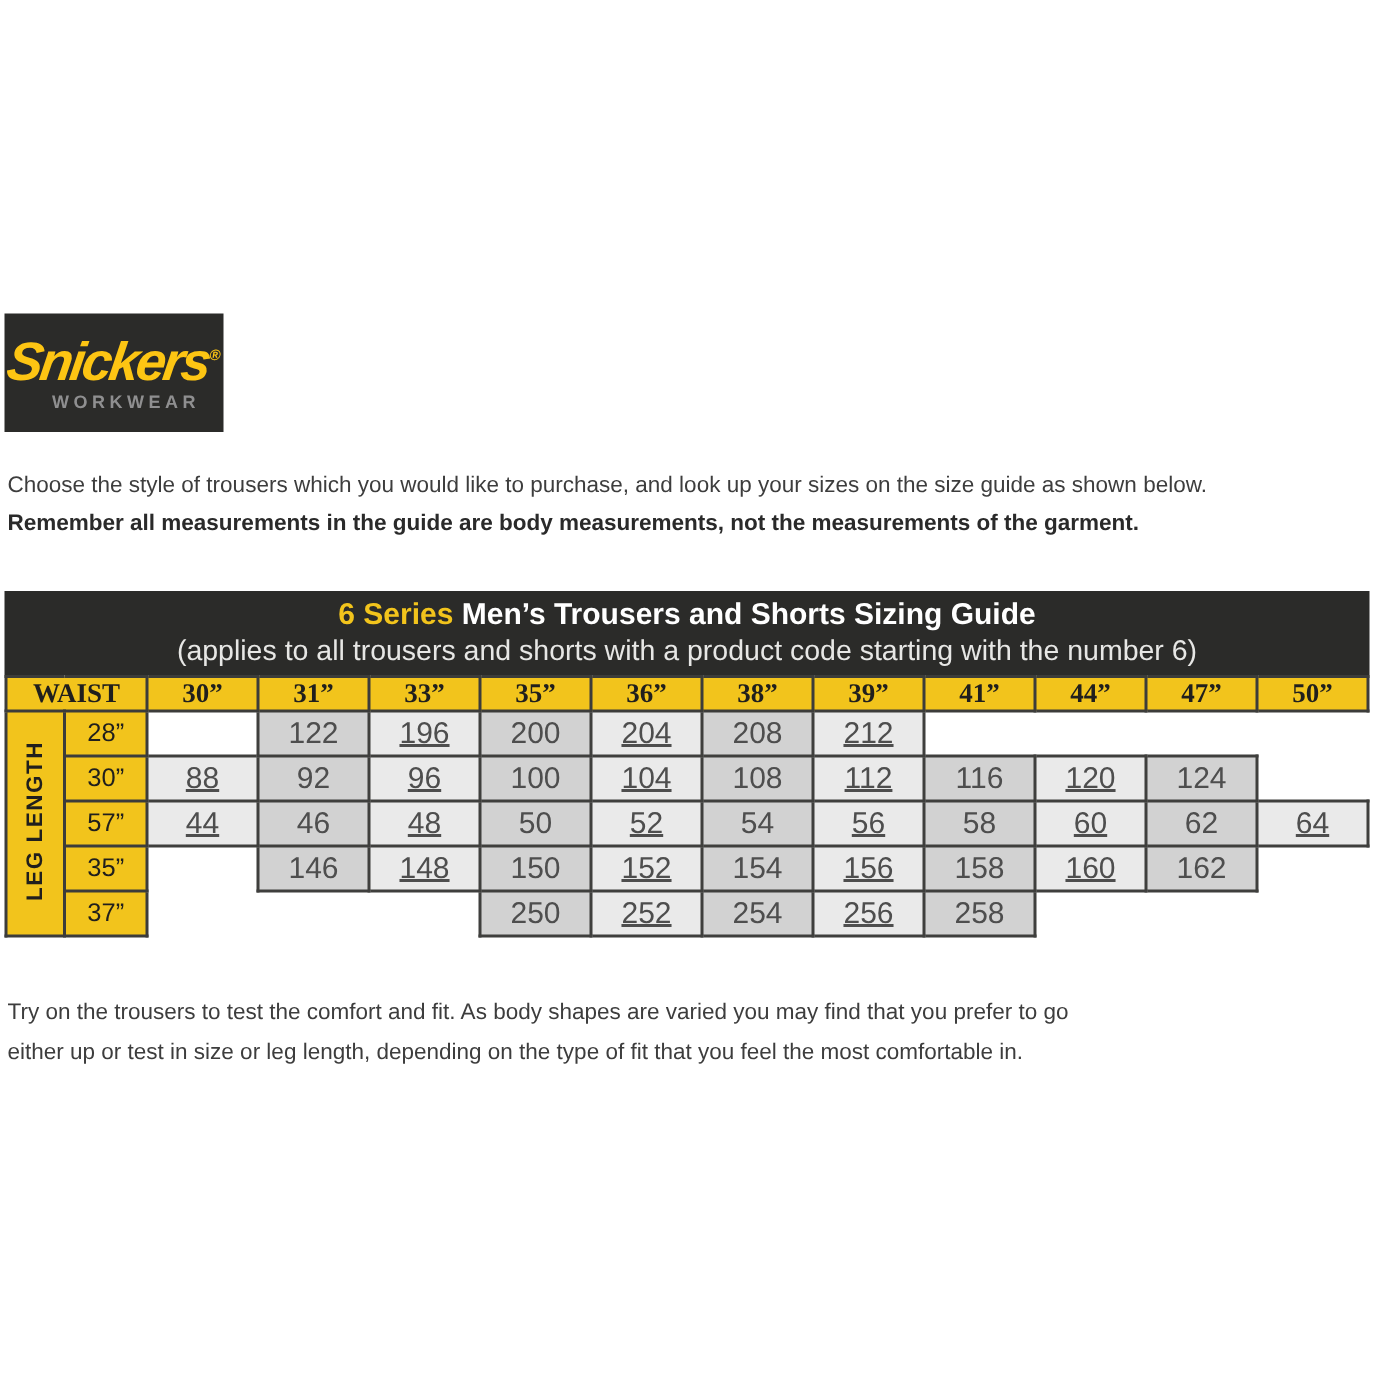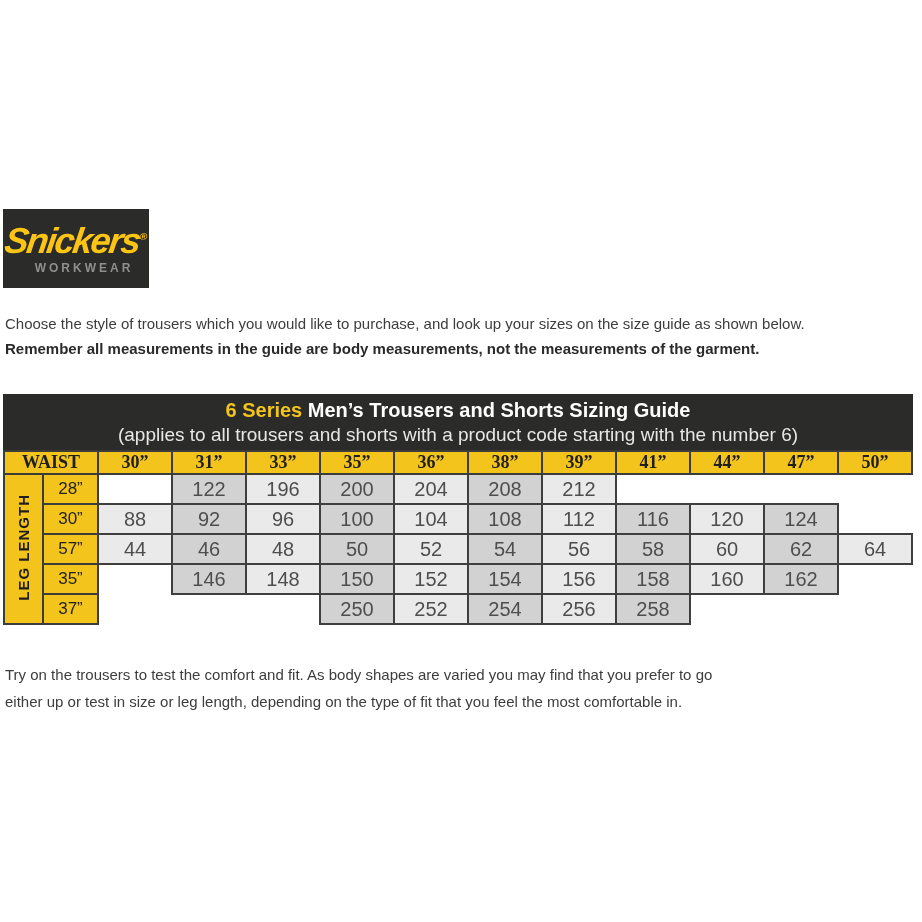--- a/index.html
+++ b/index.html
@@ -53,21 +53,21 @@
   td.leg-label-cell {
     background:#f2c41c; border:2px solid #3c3c3a;
     font-weight:bold; font-size:15px; color:#201f1d; letter-spacing:1px;
   }
   td.leg-label-cell span {
     display:inline-block; writing-mode:vertical-rl; transform:rotate(180deg);
     white-space:nowrap;
   }
   td.rowhdr { background:#f2c41c; color:#201f1d; font-weight:normal; font-size:17px; border:2px solid #3c3c3a; }
   td.cell { font-size:20px; color:#4e4e4e; border:2px solid #3f3f3d; }
-  td.cell.light { background:#eaeaea; }
+  td.cell.light { background:#eaeaea;text-decoration:underline; }
   td.cell.dark  { background:#d2d2d2; }
   td.cell.empty { background:#ffffff; border:none; }
 
   
   .footer-text { position:absolute; left:5px; top:661px; width:912px; font-size:15px; color:#3d3d3d; }
   .footer-text div { line-height:27px; }
 </style>
 </head>
 <body>
 

